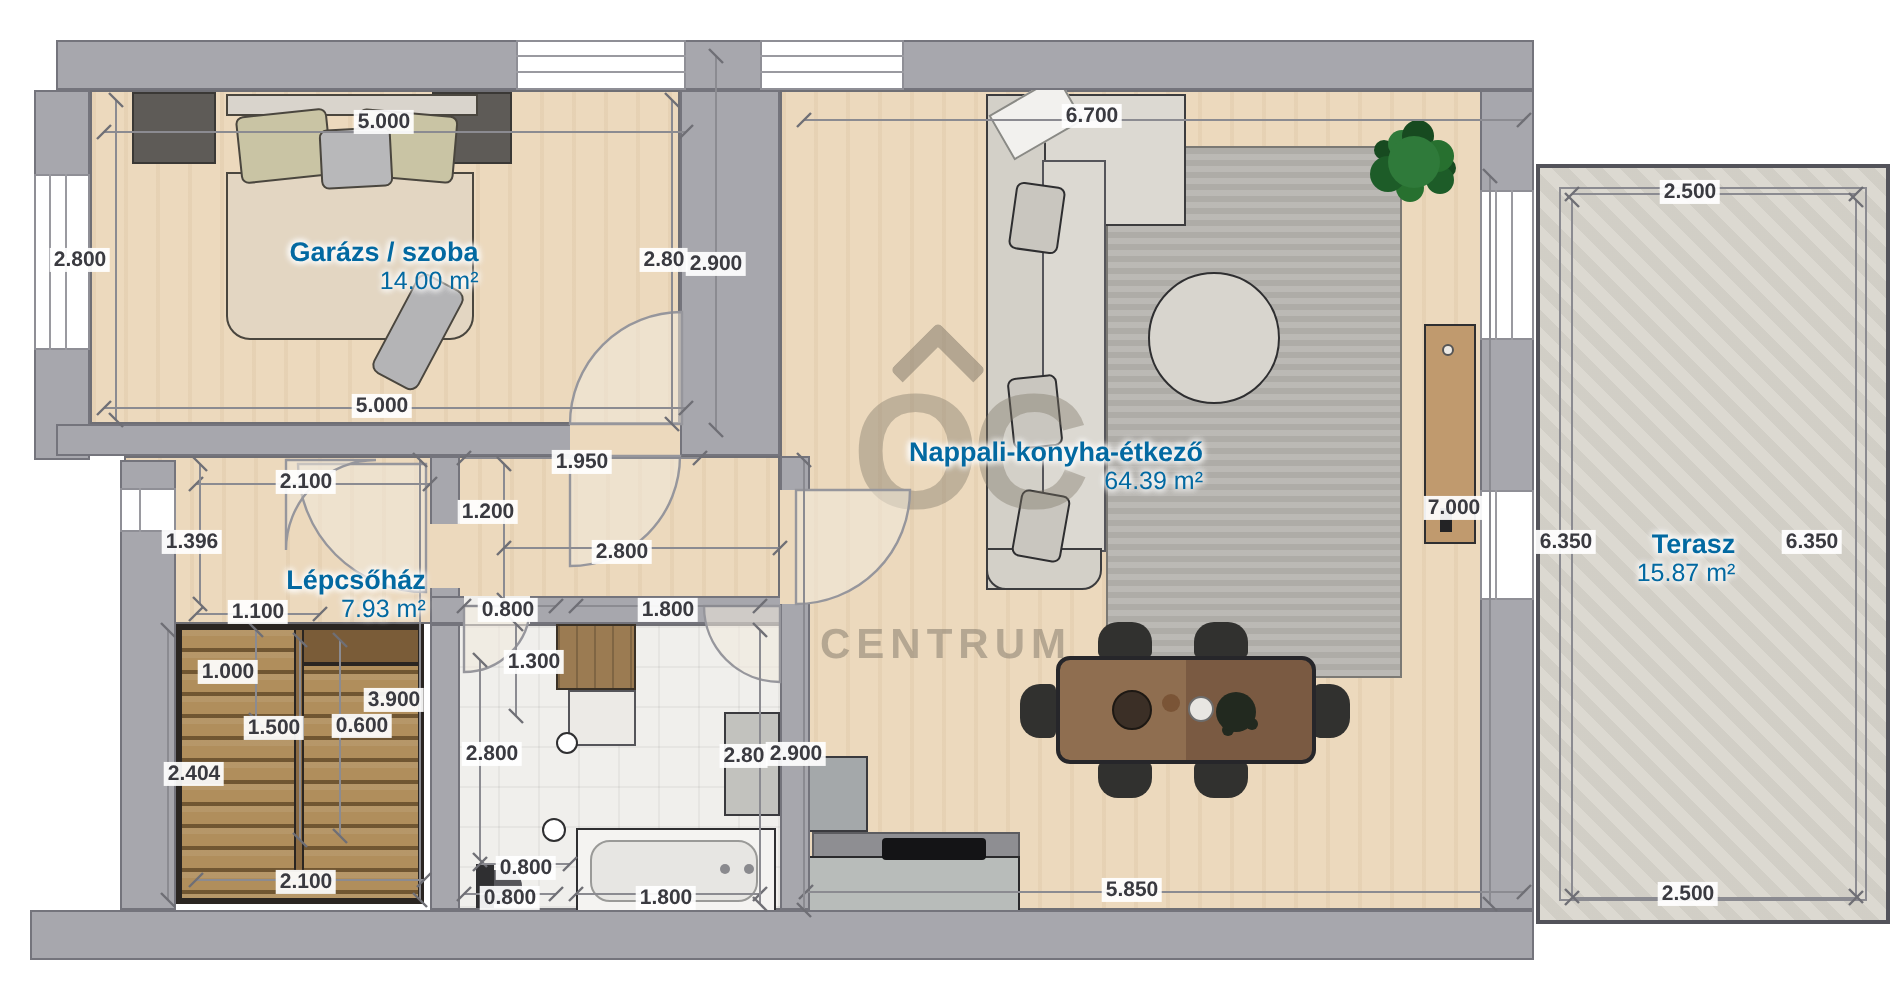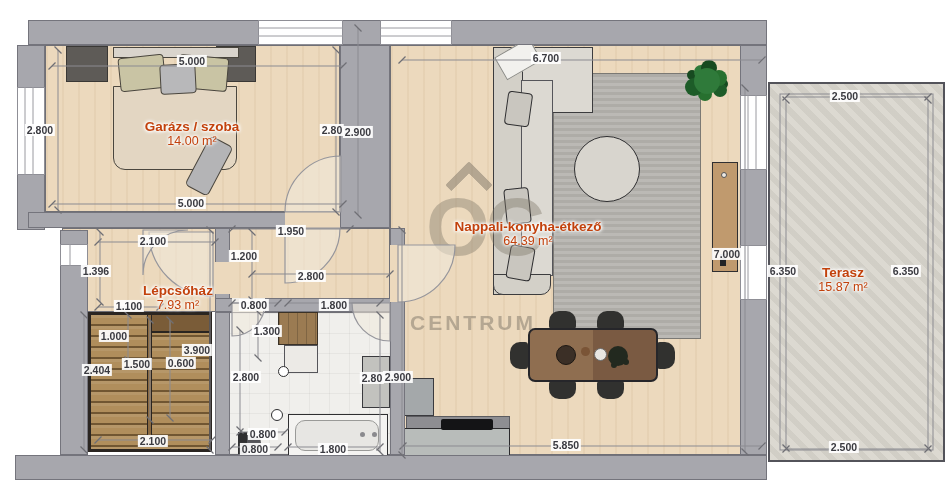--- a/index.html
+++ b/index.html
@@ -14,21 +14,21 @@
     background-image:repeating-linear-gradient(0deg, rgba(0,0,0,.045) 0 1px, rgba(0,0,0,0) 1px 20px),
                      repeating-linear-gradient(90deg, rgba(0,0,0,.045) 0 1px, rgba(0,0,0,0) 1px 20px);
     border:1px solid #6f6f75;}
   .floor-terrace{background:#d8d5cc;border:2px solid #53535a;
     background-image:repeating-linear-gradient(45deg, rgba(255,255,255,.10) 0 6px, rgba(0,0,0,.03) 6px 12px);}
   .window{background:#ffffff;border:1px solid #8f8f96;}
   .rug{background:#b7b5b0;border:1px solid #7b7974;
     background-image:repeating-linear-gradient(0deg, rgba(255,255,255,.06) 0 3px, rgba(0,0,0,.05) 3px 6px);}
   .dim{position:absolute;transform:translate(-50%,-50%);font-size:10.5px;font-weight:700;
        color:#3a3a40;background:rgba(255,255,255,.92);padding:0 2px;white-space:nowrap;line-height:1.15;}
-  .room-label{position:absolute;transform:translate(-50%,-50%);text-align:center;color:#c2410c;
+  .room-label{position:absolute;transform:translate(-50%,-50%);text-align:right;color:#0369a1;
        text-shadow:0 0 3px #fff,0 0 3px #fff,0 0 4px #fff,0 0 5px #fff;white-space:nowrap;z-index:40;}
   .room-label .rn{display:block;font-size:13.5px;font-weight:700;}
   .room-label .ra{display:block;font-size:12.5px;font-weight:400;}
   svg.overlay{position:absolute;left:0;top:0;z-index:30;pointer-events:none;}
   .dim-line{stroke:#8b8b91;stroke-width:1;marker-start:url(#tk);marker-end:url(#tk);}
   .arc{stroke:#96969c;stroke-width:1.2;fill:rgba(240,233,221,.55);}
   .glz{stroke:#9a9aa0;stroke-width:1;}
   .wm{color:rgba(125,117,103,.5);z-index:20;}
   .wm-oc{font-size:82px;font-weight:800;letter-spacing:-4px;color:rgba(125,117,103,.40);line-height:.85;}
   .wm-word{width:150px;text-align:center;font-size:21px;font-weight:700;letter-spacing:3px;}
@@ -235,21 +235,21 @@
     <span class="dim" style="left: 254px; top: 305px; z-index: 35;">0.800</span>
     <span class="dim" style="left: 334px; top: 305px; z-index: 35;">1.800</span>
     <span class="dim" style="left: 727px; top: 254px; z-index: 35;">7.000</span>
     <span class="dim" style="left: 783px; top: 271px; z-index: 35;">6.350</span>
     <span class="dim" style="left: 906px; top: 271px; z-index: 35;">6.350</span>
     <span class="dim" style="left: 114px; top: 336px; z-index: 35;">1.000</span>
     <span class="dim" style="left: 197px; top: 350px; z-index: 35;">3.900</span>
     <span class="dim" style="left: 137px; top: 364px; z-index: 35;">1.500</span>
     <span class="dim" style="left: 181px; top: 363px; z-index: 35;">0.600</span>
     <span class="dim" style="left: 267px; top: 331px; z-index: 35;">1.300</span>
-    <span class="dim" style="left: 97px; top: 370px; z-index: 35;">2.404</span>
+    <span class="dim" style="left: 97px; top: 387px; z-index: 35;">2.404</span>
     <span class="dim" style="left: 246px; top: 377px; z-index: 35;">2.800</span>
     <span class="dim" style="left: 372px; top: 378px; z-index: 35;">2.80</span>
     <span class="dim" style="left: 398px; top: 377px; z-index: 35;">2.900</span>
     <span class="dim" style="left: 263px; top: 434px; z-index: 35;">0.800</span>
     <span class="dim" style="left: 255px; top: 449px; z-index: 35;">0.800</span>
     <span class="dim" style="left: 333px; top: 449px; z-index: 35;">1.800</span>
     <span class="dim" style="left: 153px; top: 441px; z-index: 35;">2.100</span>
     <span class="dim" style="left: 566px; top: 445px; z-index: 35;">5.850</span>
     <span class="dim" style="left: 844px; top: 447px; z-index: 35;">2.500</span>
   </div>

